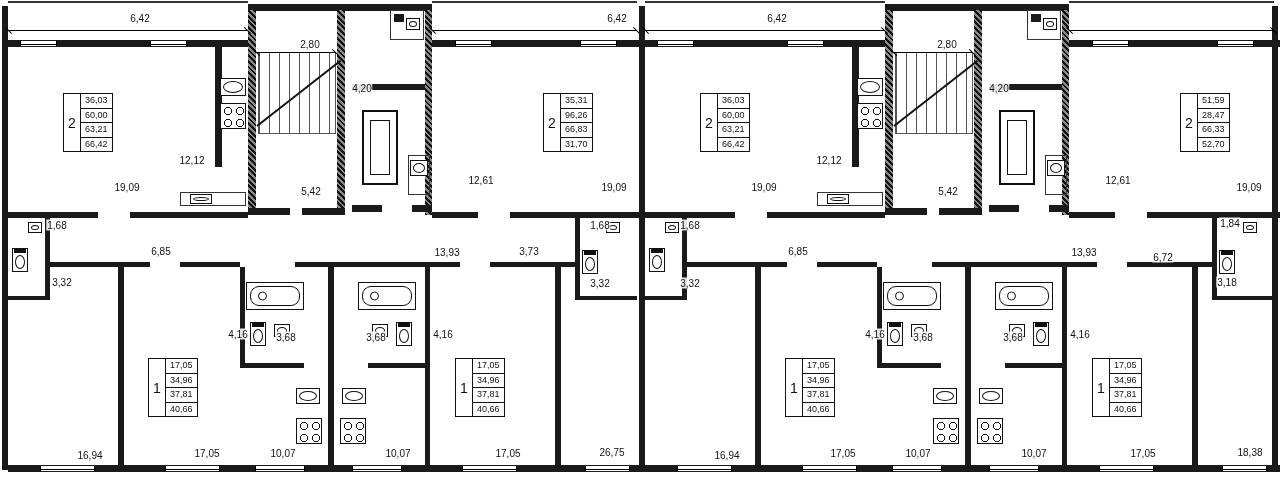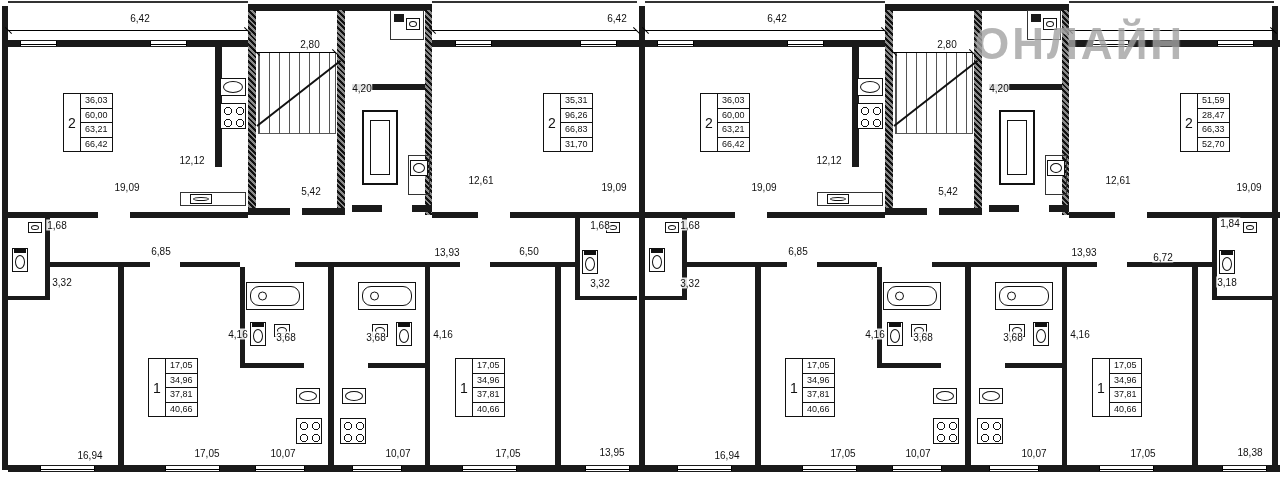--- a/index.html
+++ b/index.html
@@ -43,21 +43,20 @@
   .watermark{position:absolute;left:975px;top:22px;z-index:5;color:#a3a3a3;opacity:.8;
              pointer-events:none;text-shadow:0 0 2px #fff}
   .wm1{font-size:44px;font-weight:bold;letter-spacing:3px;line-height:1}
   .wm2{font-size:12px;letter-spacing:8px;margin-top:5px}
 </style>
 </head>
 <body>
 
 <div id="plan">
   <div class="watermark">
-    <div class="wm1">ОНЛАЙН</div>
   </div>
 <div class="el w" style="left: 8px; top: 465px; width: 1272px; height: 7px;"></div>
     <div class="el w" style="left: 1272px; top: 6px; width: 6px; height: 464px;"></div>
     <div class="el w" style="left: 2px; top: 6px; width: 6px; height: 464px;"></div>
     <div class="el w" style="left: 639px; top: 6px; width: 6px; height: 464px;"></div>
     <div class="el t" style="left: 8px; top: 1px; width: 240px; height: 2px;"></div>
     <div class="el t" style="left: 645px; top: 1px; width: 240px; height: 2px;"></div>
     <div class="el w" style="left: 8px; top: 40px; width: 240px; height: 7px;"></div>
     <div class="el w" style="left: 645px; top: 40px; width: 240px; height: 7px;"></div>
     <div class="el win" style="left: 20px; top: 41px; width: 37px; height: 5px;"></div>
@@ -220,40 +219,40 @@
     <div class="dim-label" style="left: 614px; top: 187px;">19,09</div>
     <div class="dim-label" style="left: 1249px; top: 187px;">19,09</div>
     <div class="dim-label" style="left: 57px; top: 225px;">1,68</div>
     <div class="dim-label" style="left: 600px; top: 225px;">1,68</div>
     <div class="dim-label" style="left: 690px; top: 225px;">1,68</div>
     <div class="dim-label" style="left: 1230px; top: 223px;">1,84</div>
     <div class="dim-label" style="left: 161px; top: 251px;">6,85</div>
     <div class="dim-label" style="left: 798px; top: 251px;">6,85</div>
     <div class="dim-label" style="left: 447px; top: 252px;">13,93</div>
     <div class="dim-label" style="left: 1084px; top: 252px;">13,93</div>
-    <div class="dim-label" style="left: 529px; top: 251px;">6,50</div>
+    <div class="dim-label" style="left: 529px; top: 251px;">3,73</div>
     <div class="dim-label" style="left: 1163px; top: 257px;">6,72</div>
     <div class="dim-label" style="left: 62px; top: 282px;">3,32</div>
     <div class="dim-label" style="left: 600px; top: 283px;">3,32</div>
     <div class="dim-label" style="left: 690px; top: 283px;">3,32</div>
     <div class="dim-label" style="left: 1227px; top: 282px;">3,18</div>
     <div class="dim-label" style="left: 238px; top: 334px;">4,16</div>
     <div class="dim-label" style="left: 286px; top: 337px;">3,68</div>
     <div class="dim-label" style="left: 376px; top: 337px;">3,68</div>
     <div class="dim-label" style="left: 443px; top: 334px;">4,16</div>
     <div class="dim-label" style="left: 875px; top: 334px;">4,16</div>
     <div class="dim-label" style="left: 923px; top: 337px;">3,68</div>
     <div class="dim-label" style="left: 1013px; top: 337px;">3,68</div>
     <div class="dim-label" style="left: 1080px; top: 334px;">4,16</div>
     <div class="dim-label" style="left: 90px; top: 455px;">16,94</div>
     <div class="dim-label" style="left: 207px; top: 453px;">17,05</div>
     <div class="dim-label" style="left: 283px; top: 453px;">10,07</div>
     <div class="dim-label" style="left: 398px; top: 453px;">10,07</div>
     <div class="dim-label" style="left: 508px; top: 453px;">17,05</div>
-    <div class="dim-label" style="left: 612px; top: 452px;">13,95</div>
+    <div class="dim-label" style="left: 612px; top: 452px;">26,75</div>
     <div class="dim-label" style="left: 727px; top: 455px;">16,94</div>
     <div class="dim-label" style="left: 843px; top: 453px;">17,05</div>
     <div class="dim-label" style="left: 918px; top: 453px;">10,07</div>
     <div class="dim-label" style="left: 1034px; top: 453px;">10,07</div>
     <div class="dim-label" style="left: 1143px; top: 453px;">17,05</div>
     <div class="dim-label" style="left: 1250px; top: 452px;">18,38</div>
     <div class="apt-box" style="left: 63px; top: 93px;">
       <div class="apt-num">2</div>
       <div class="apt-vals">
         <span>36,03</span>

